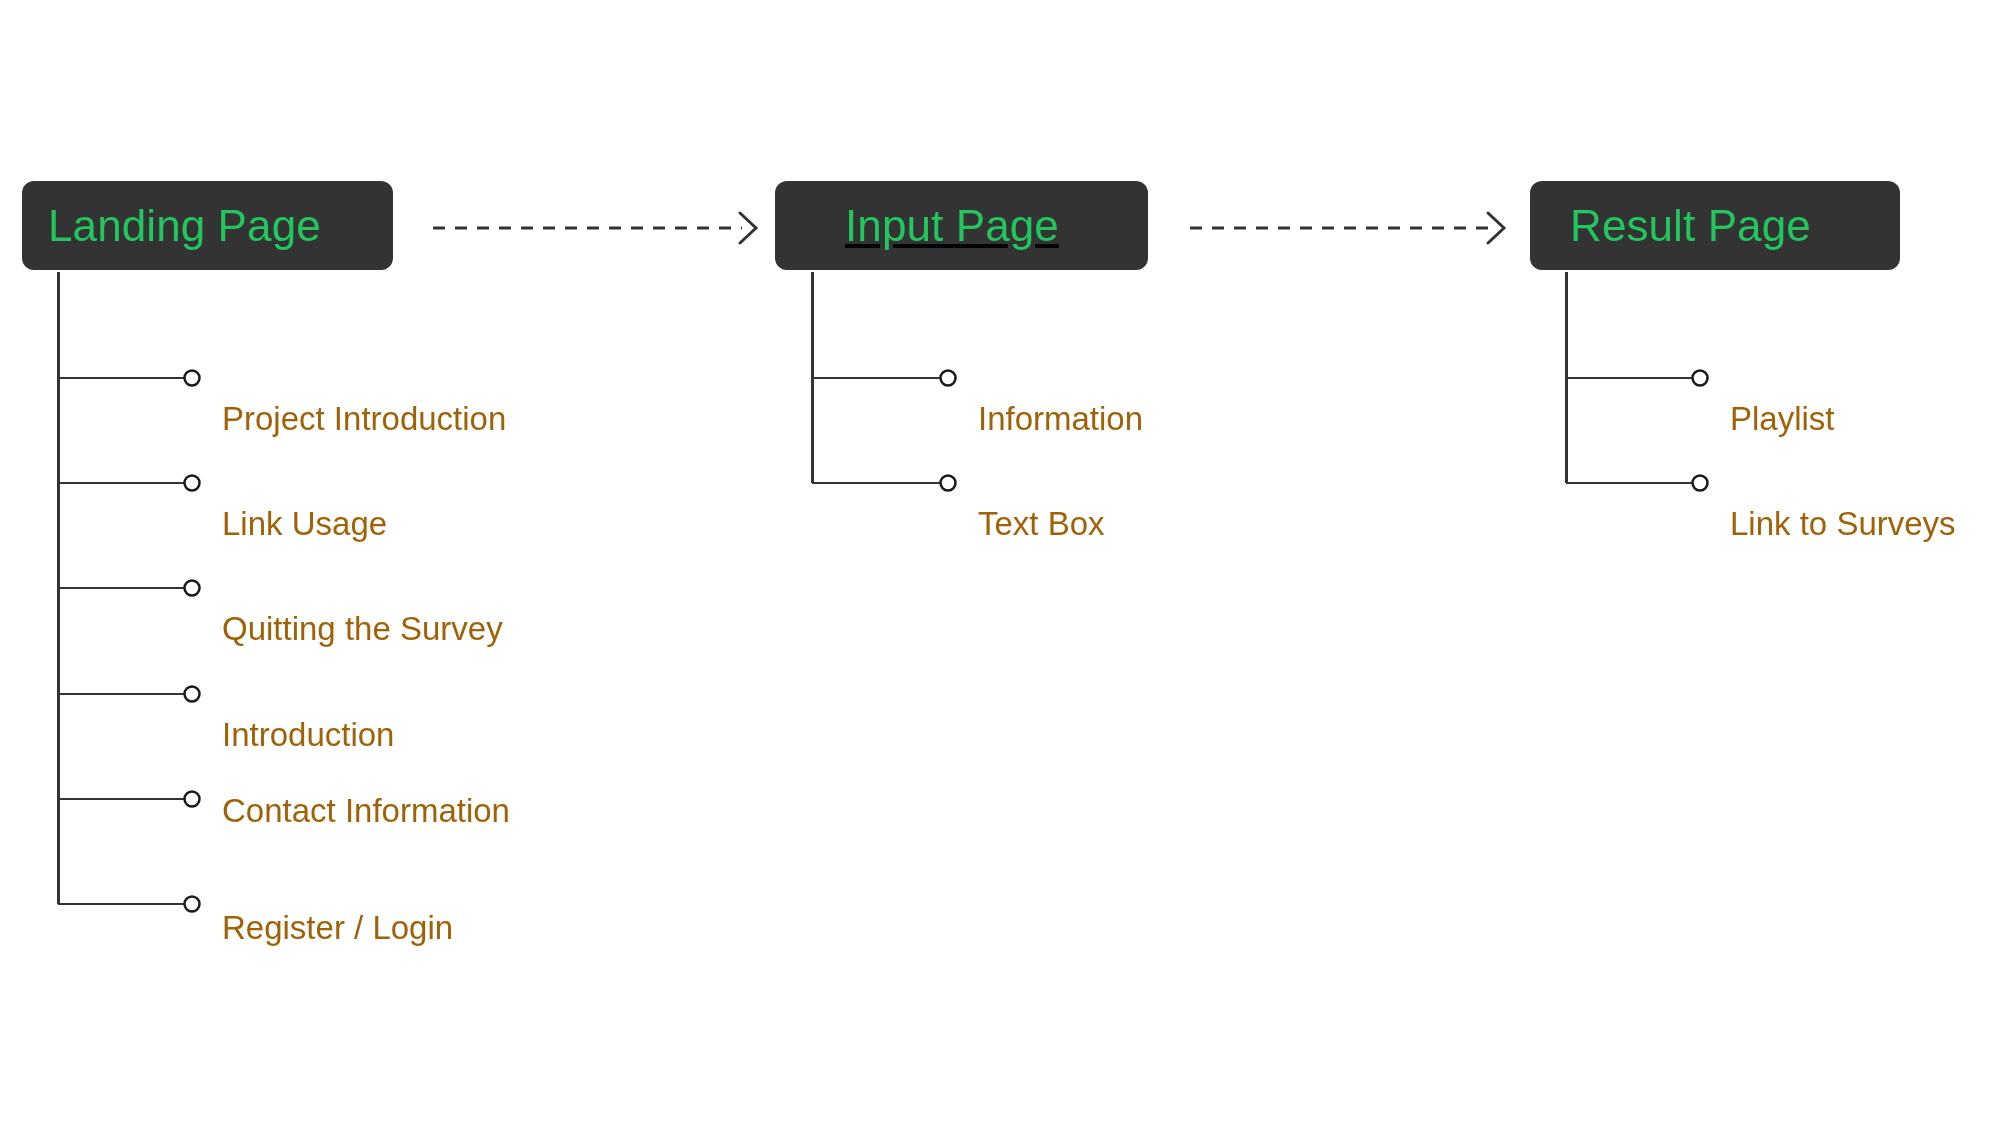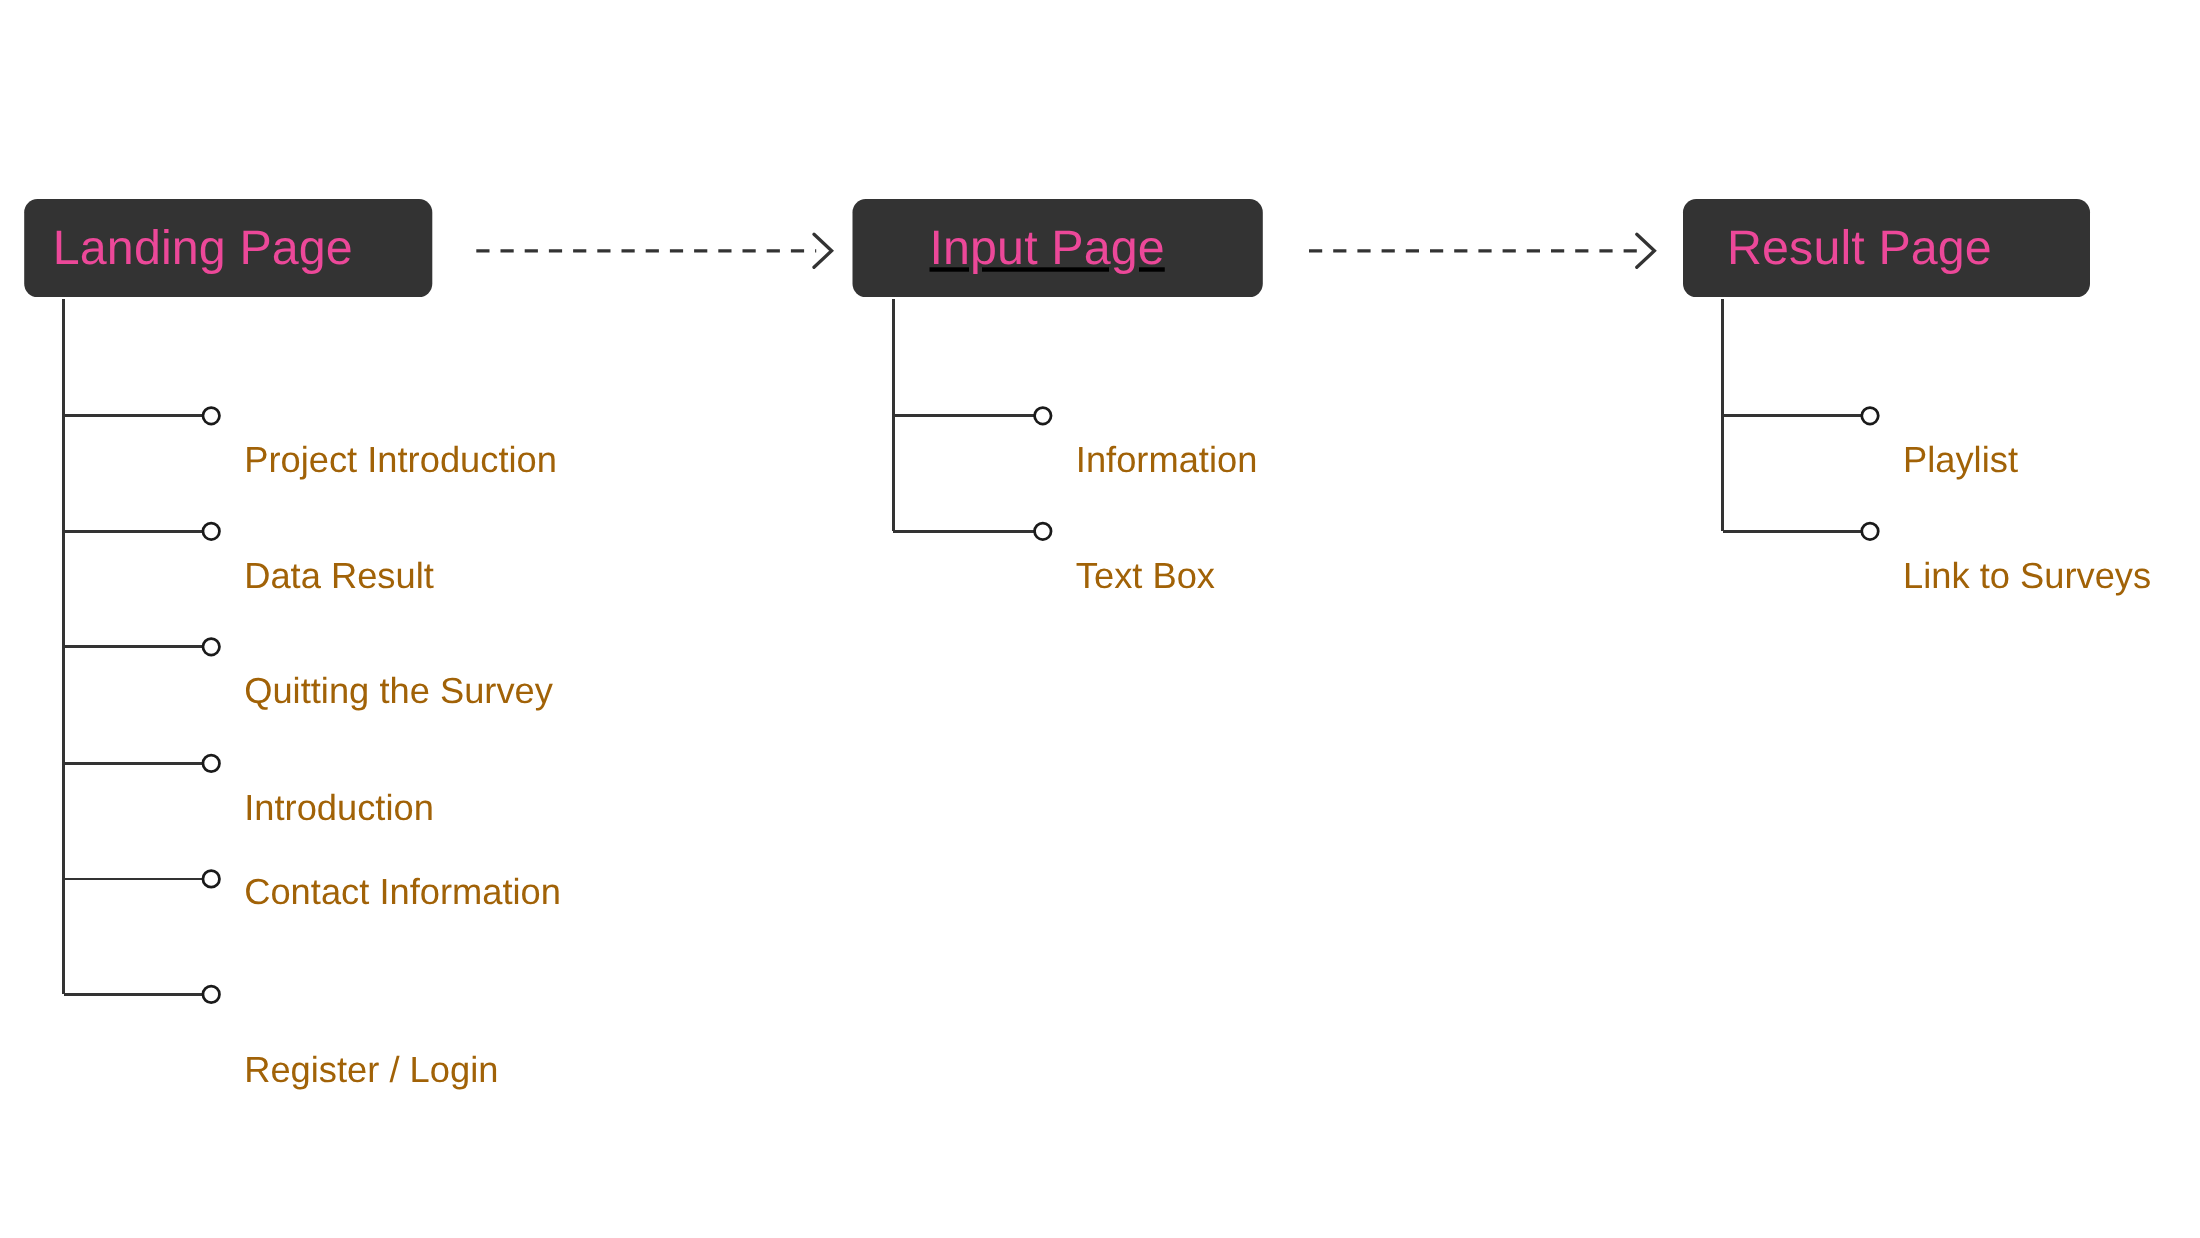--- a/index.html
+++ b/index.html
@@ -28,21 +28,21 @@
   }
   .node-box {
     position: absolute;
     background: #333333;
     border-radius: 12px;
     display: flex;
     align-items: center;
     box-sizing: border-box;
   }
   .node-box-label {
-    color: #ec4899;
+    color: #22c55e;
     font-size: 44px;
     font-family: "Liberation Sans", sans-serif;
     font-weight: 400;
     letter-spacing: 0.1px;
     white-space: nowrap;
     line-height: 1;
   }
   .leaf-label {
     position: absolute;
     color: #a16207;
@@ -106,24 +106,24 @@
       </div>
       <div class="node-box" style="left: 775px; top: 181px; width: 373px; height: 89px; padding-left: 70px; text-decoration: underline;">
         <span class="node-box-label">Input Page</span>
       </div>
       <div class="node-box" style="left: 1530px; top: 181px; width: 370px; height: 89px; padding-left: 40px;">
         <span class="node-box-label">Result Page</span>
       </div>
     </div>
   <div id="leaf-labels">
       <div class="leaf-label" style="left: 222px; top: 378px;">Project Introduction</div>
-      <div class="leaf-label" style="left: 222px; top: 483px;">Data Result</div>
+      <div class="leaf-label" style="left: 222px; top: 483px;">Link Usage</div>
       <div class="leaf-label" style="left: 222px; top: 588px;">Quitting the Survey</div>
       <div class="leaf-label" style="left: 222px; top: 694px;">Introduction</div>
       <div class="leaf-label" style="left: 222px; top: 770px;">Contact Information</div>
-      <div class="leaf-label" style="left: 222px; top: 932px;">Register / Login</div>
+      <div class="leaf-label" style="left: 222px; top: 887px;">Register / Login</div>
       <div class="leaf-label" style="left: 978px; top: 378px;">Information</div>
       <div class="leaf-label" style="left: 978px; top: 483px; text-align: center;">Text Box</div>
       <div class="leaf-label" style="left: 1730px; top: 378px;">Playlist</div>
       <div class="leaf-label" style="left: 1730px; top: 483px;">Link to Surveys</div>
     </div>
 
 </div>
 
 </body></html>

